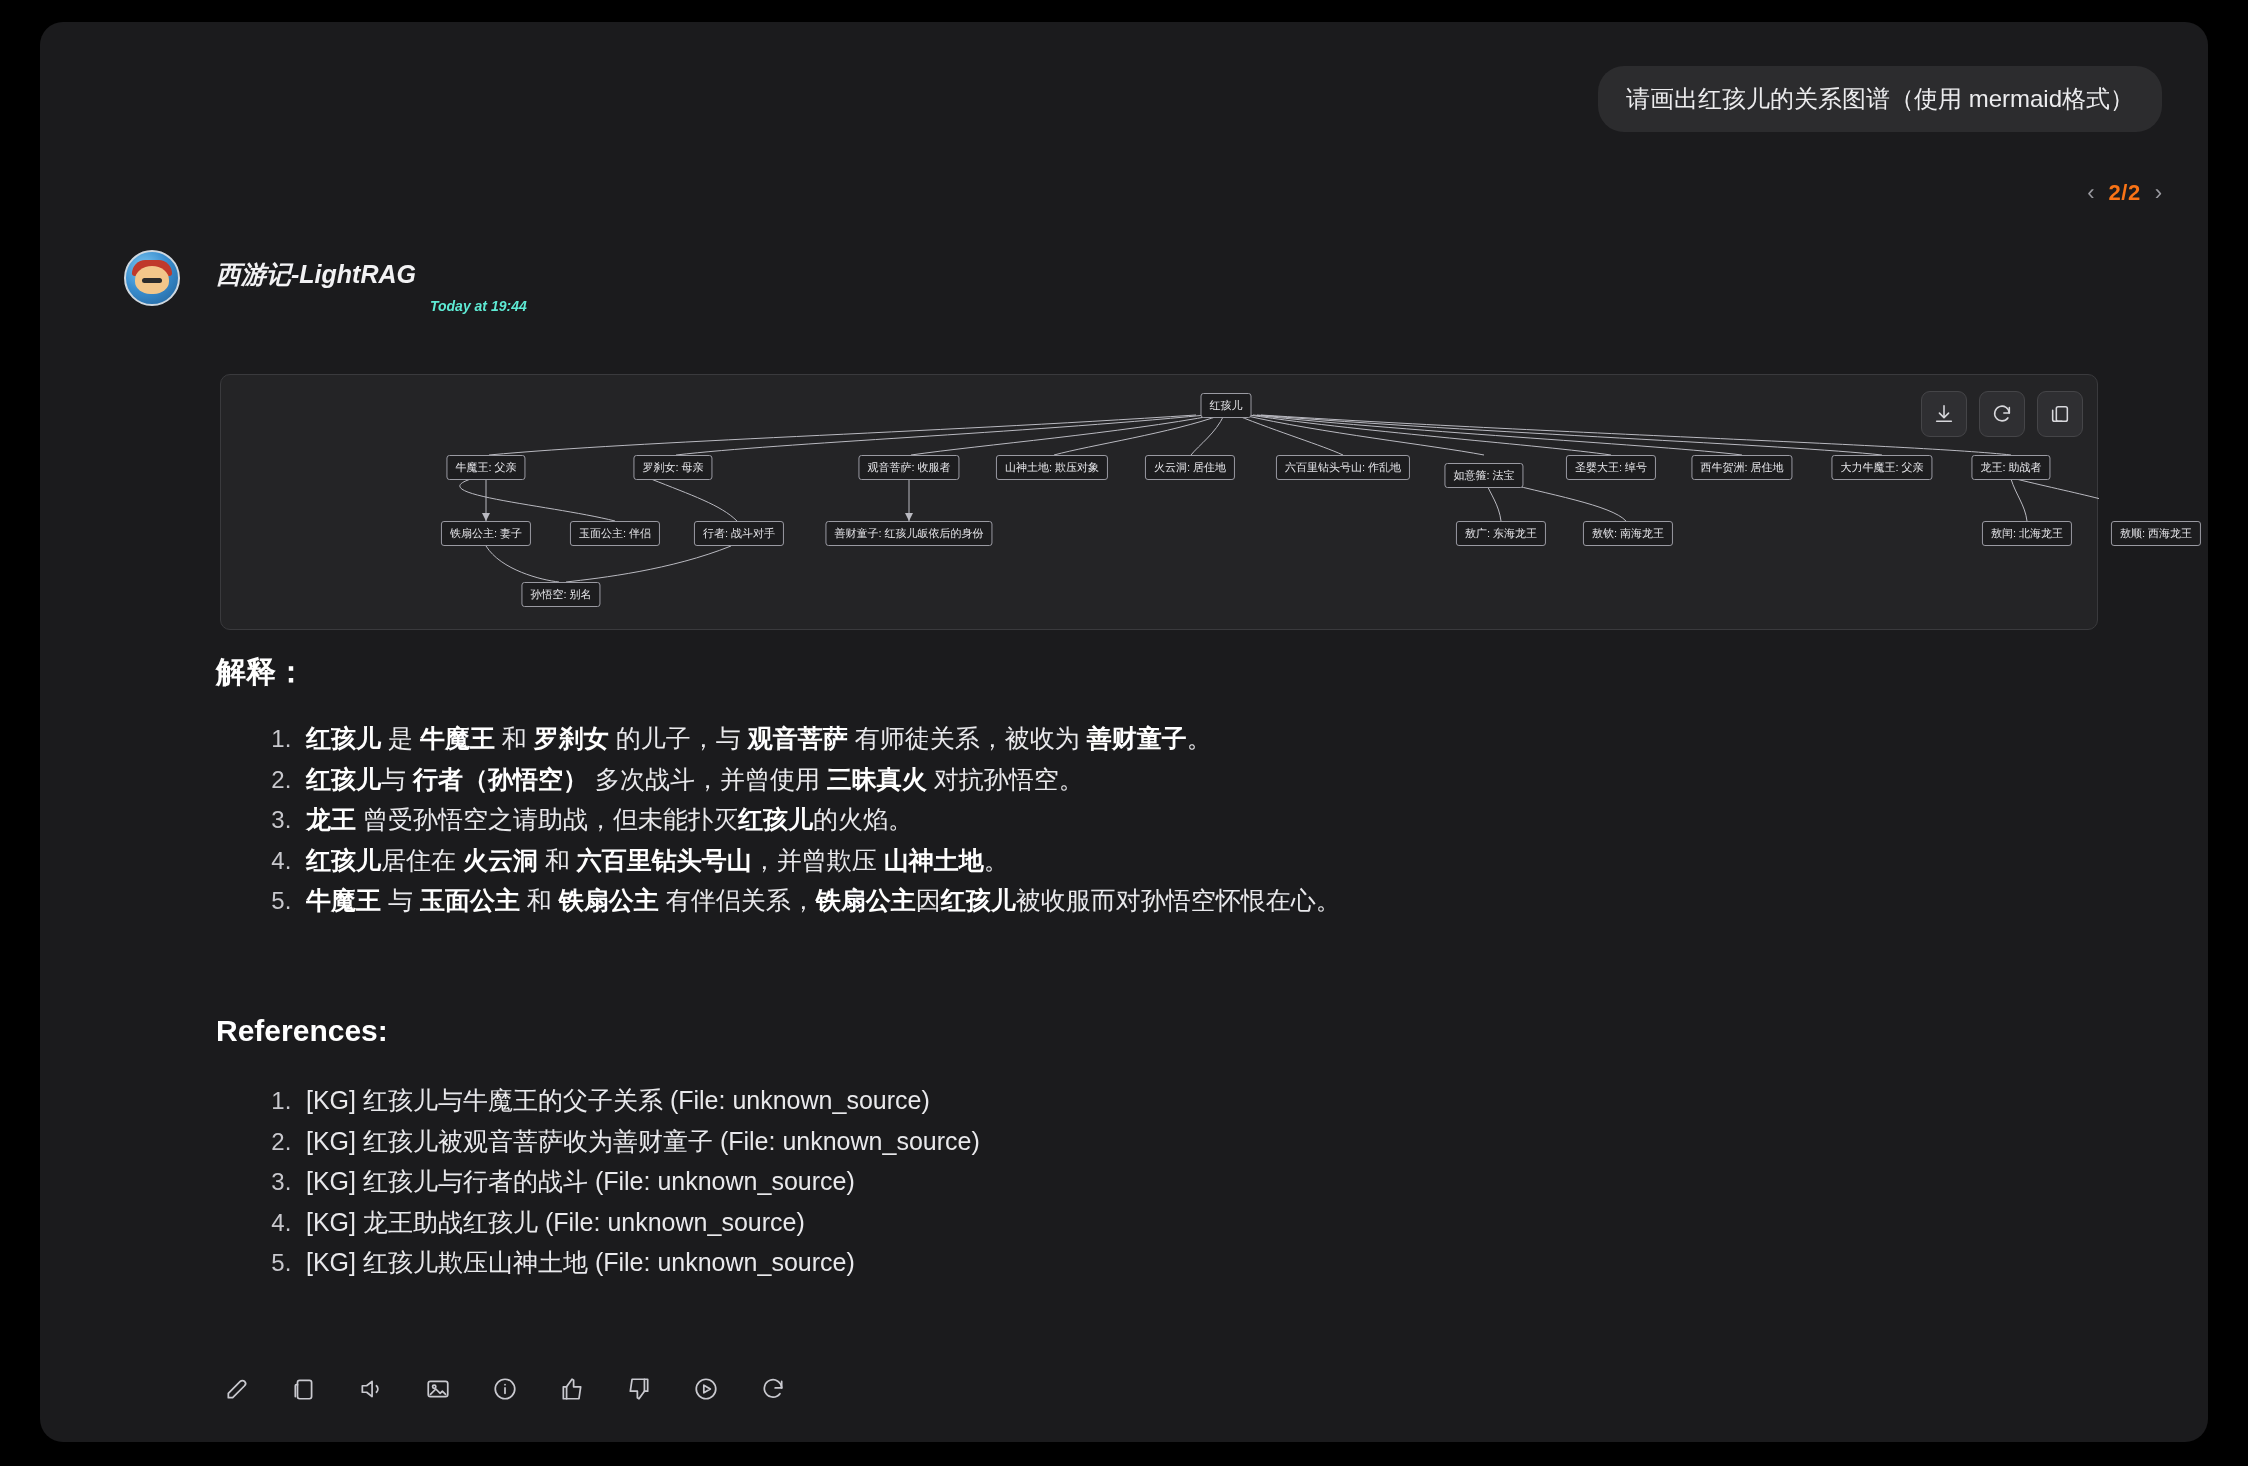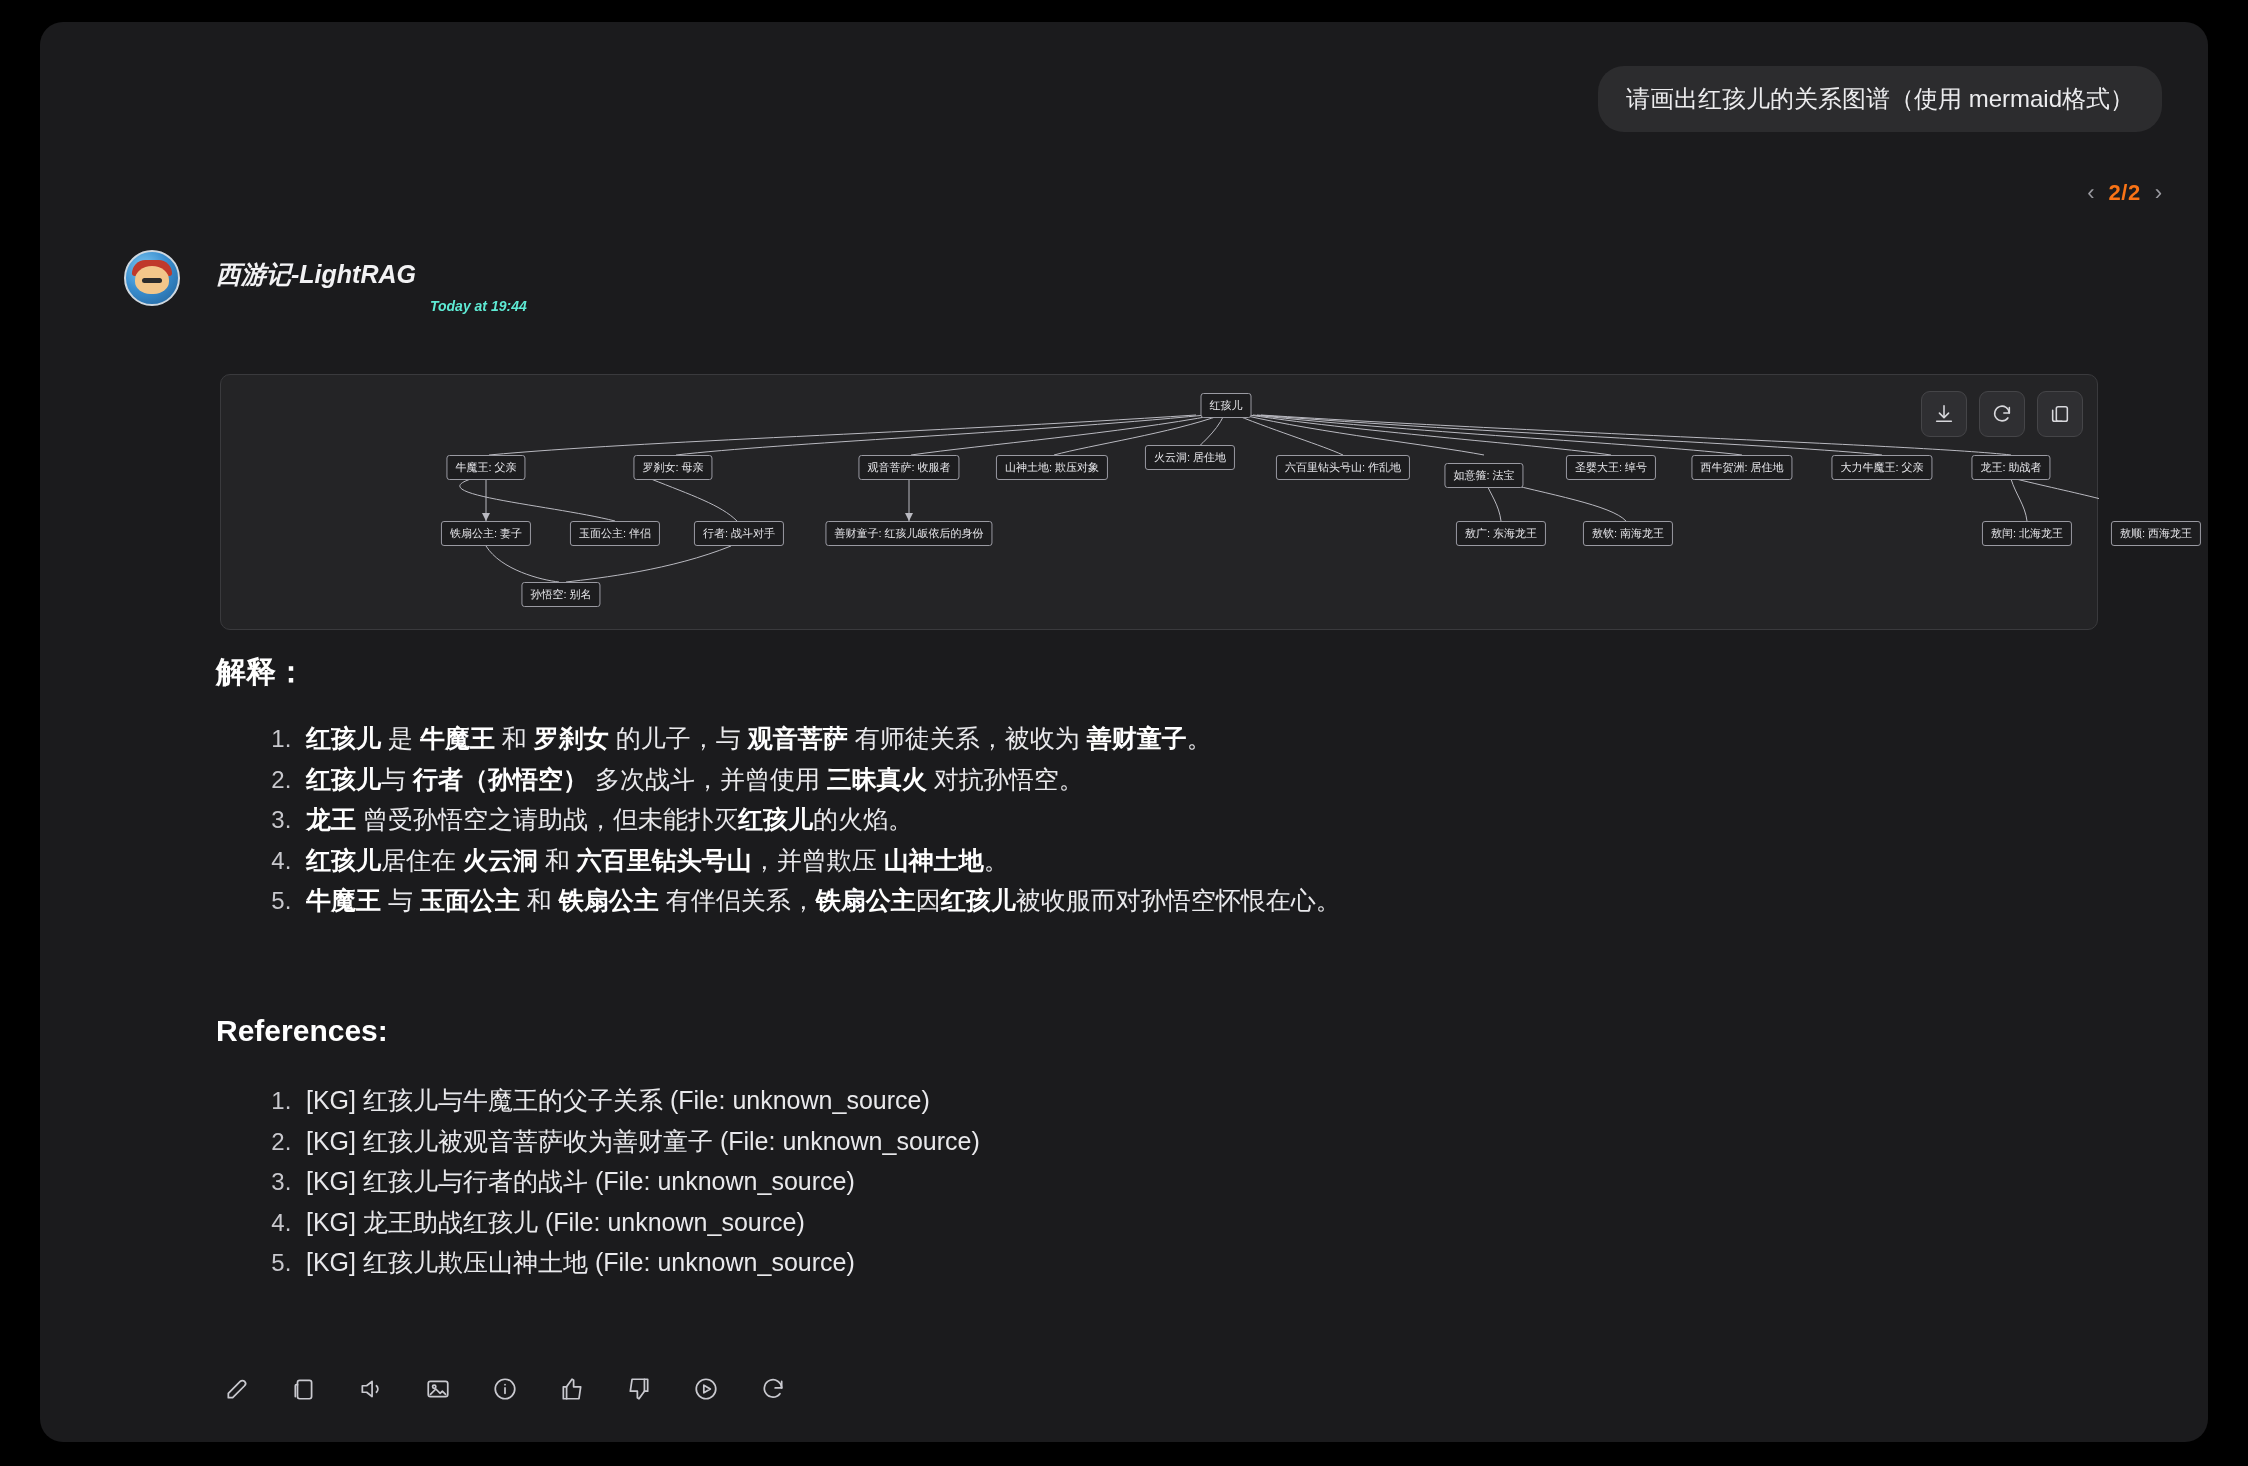--- a/index.html
+++ b/index.html
@@ -252,21 +252,21 @@
           <path d="M510 171 C 450 195, 380 203, 345 207"></path>
           <polygon points="265,146 261,138 269,138"></polygon>
           <polygon points="688,146 684,138 692,138"></polygon>
         </svg>
 
         <div class="node" style="left:1005px; top:18px;">红孩儿</div>
         <div class="node" style="left:265px; top:80px;">牛魔王: 父亲</div>
         <div class="node" style="left:452px; top:80px;">罗刹女: 母亲</div>
         <div class="node" style="left:688px; top:80px;">观音菩萨: 收服者</div>
         <div class="node" style="left:831px; top:80px;">山神土地: 欺压对象</div>
-        <div class="node" style="left:969px; top:70px;">火云洞: 居住地</div>
+        <div class="node" style="left:969px; top:80px;">火云洞: 居住地</div>
         <div class="node" style="left:1122px; top:80px;">六百里钻头号山: 作乱地</div>
         <div class="node" style="left:1263px; top:88px;">如意箍: 法宝</div>
         <div class="node" style="left:1390px; top:80px;">圣婴大王: 绰号</div>
         <div class="node" style="left:1521px; top:80px;">西牛贺洲: 居住地</div>
         <div class="node" style="left:1661px; top:80px;">大力牛魔王: 父亲</div>
         <div class="node" style="left:1790px; top:80px;">龙王: 助战者</div>
         <div class="node" style="left:265px; top:146px;">铁扇公主: 妻子</div>
         <div class="node" style="left:394px; top:146px;">玉面公主: 伴侣</div>
         <div class="node" style="left:518px; top:146px;">行者: 战斗对手</div>
         <div class="node" style="left:688px; top:146px;">善财童子: 红孩儿皈依后的身份</div>

